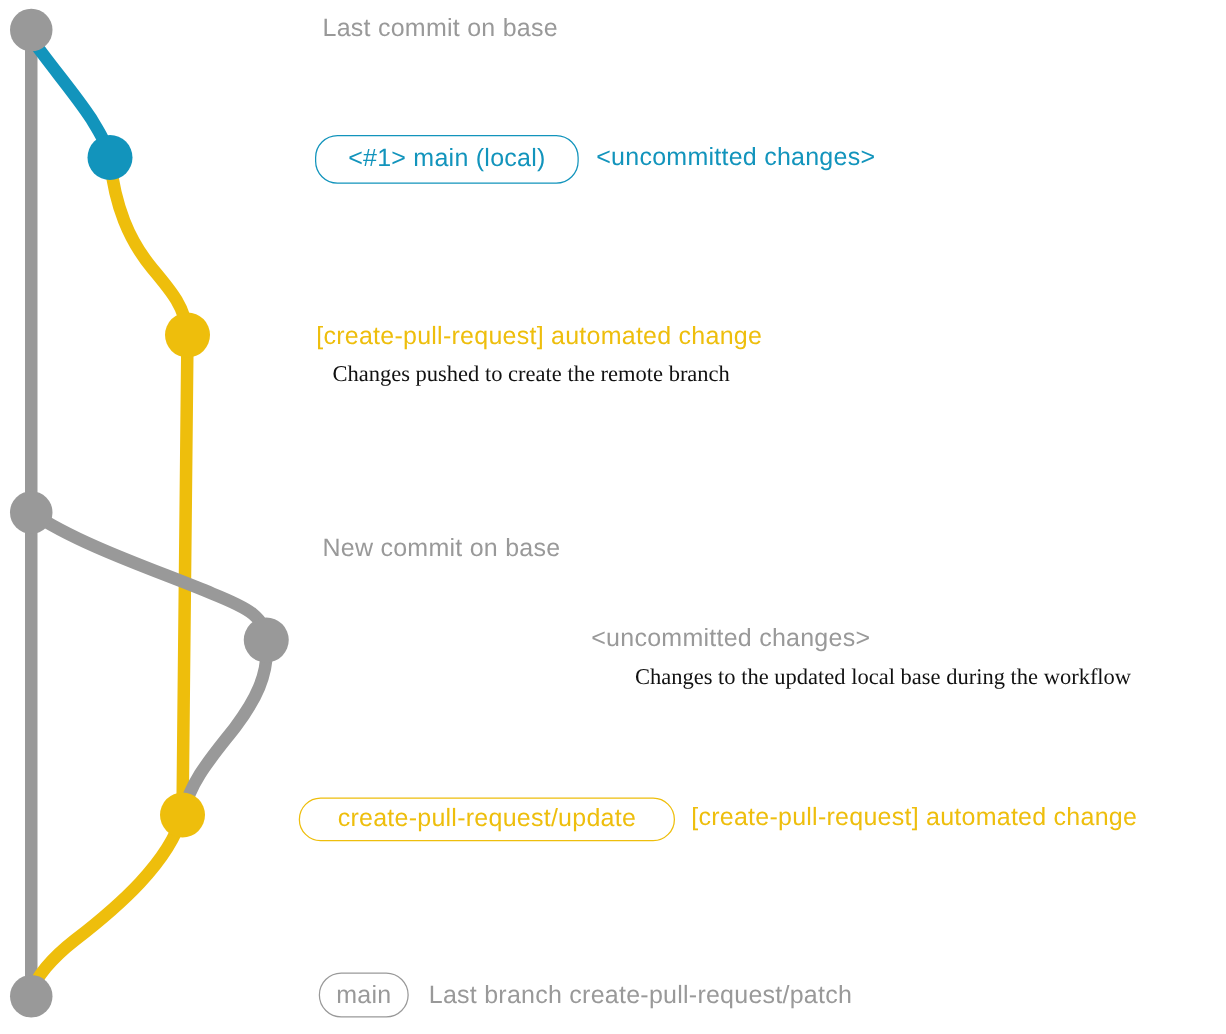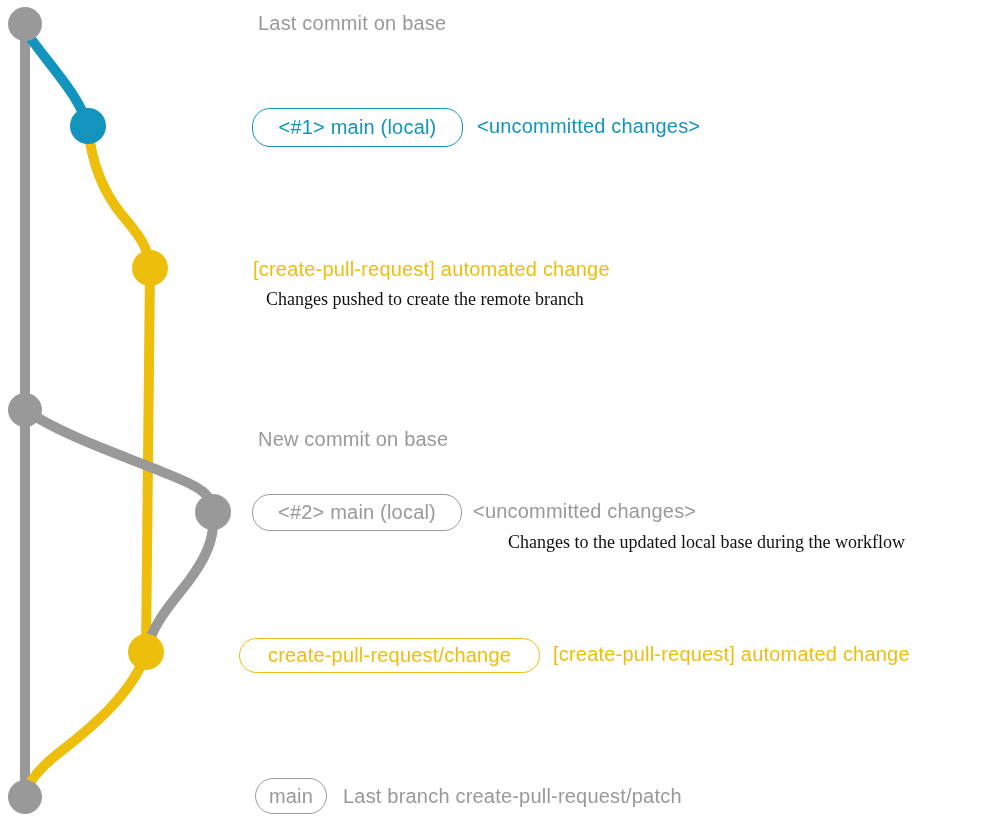--- a/index.html
+++ b/index.html
@@ -109,28 +109,25 @@
   <div class="badge blue" id="badge-main1">
     <span>&lt;#1&gt; main (local)</span>
   </div>
   <div class="lbl blue" id="msg-main1">&lt;uncommitted changes&gt;</div>
 
   <div class="lbl yellow" id="msg-patch1">[create-pull-request] automated change</div>
   <div class="desc" id="desc-patch1">Changes pushed to create the remote branch</div>
 
   <div class="lbl gray" id="lbl-new-base">New commit on base</div>
 
-  <div class="badge gray" id="badge-main2">
-    <span>&lt;#2&gt; main (local)</span>
-  </div>
   <div class="lbl gray" id="msg-main2">&lt;uncommitted changes&gt;</div>
   <div class="desc" id="desc-main2">Changes to the updated local base during the workflow</div>
 
   <div class="badge yellow" id="badge-patch2">
-    <span>create-pull-request/change</span>
+    <span>create-pull-request/update</span>
   </div>
   <div class="lbl yellow" id="msg-patch2">[create-pull-request] automated change</div>
 
   <div class="badge gray" id="badge-merge">
     <span>main</span>
   </div>
   <div class="lbl gray" id="msg-merge">Last branch create-pull-request/patch</div>
 
 </div>
 

